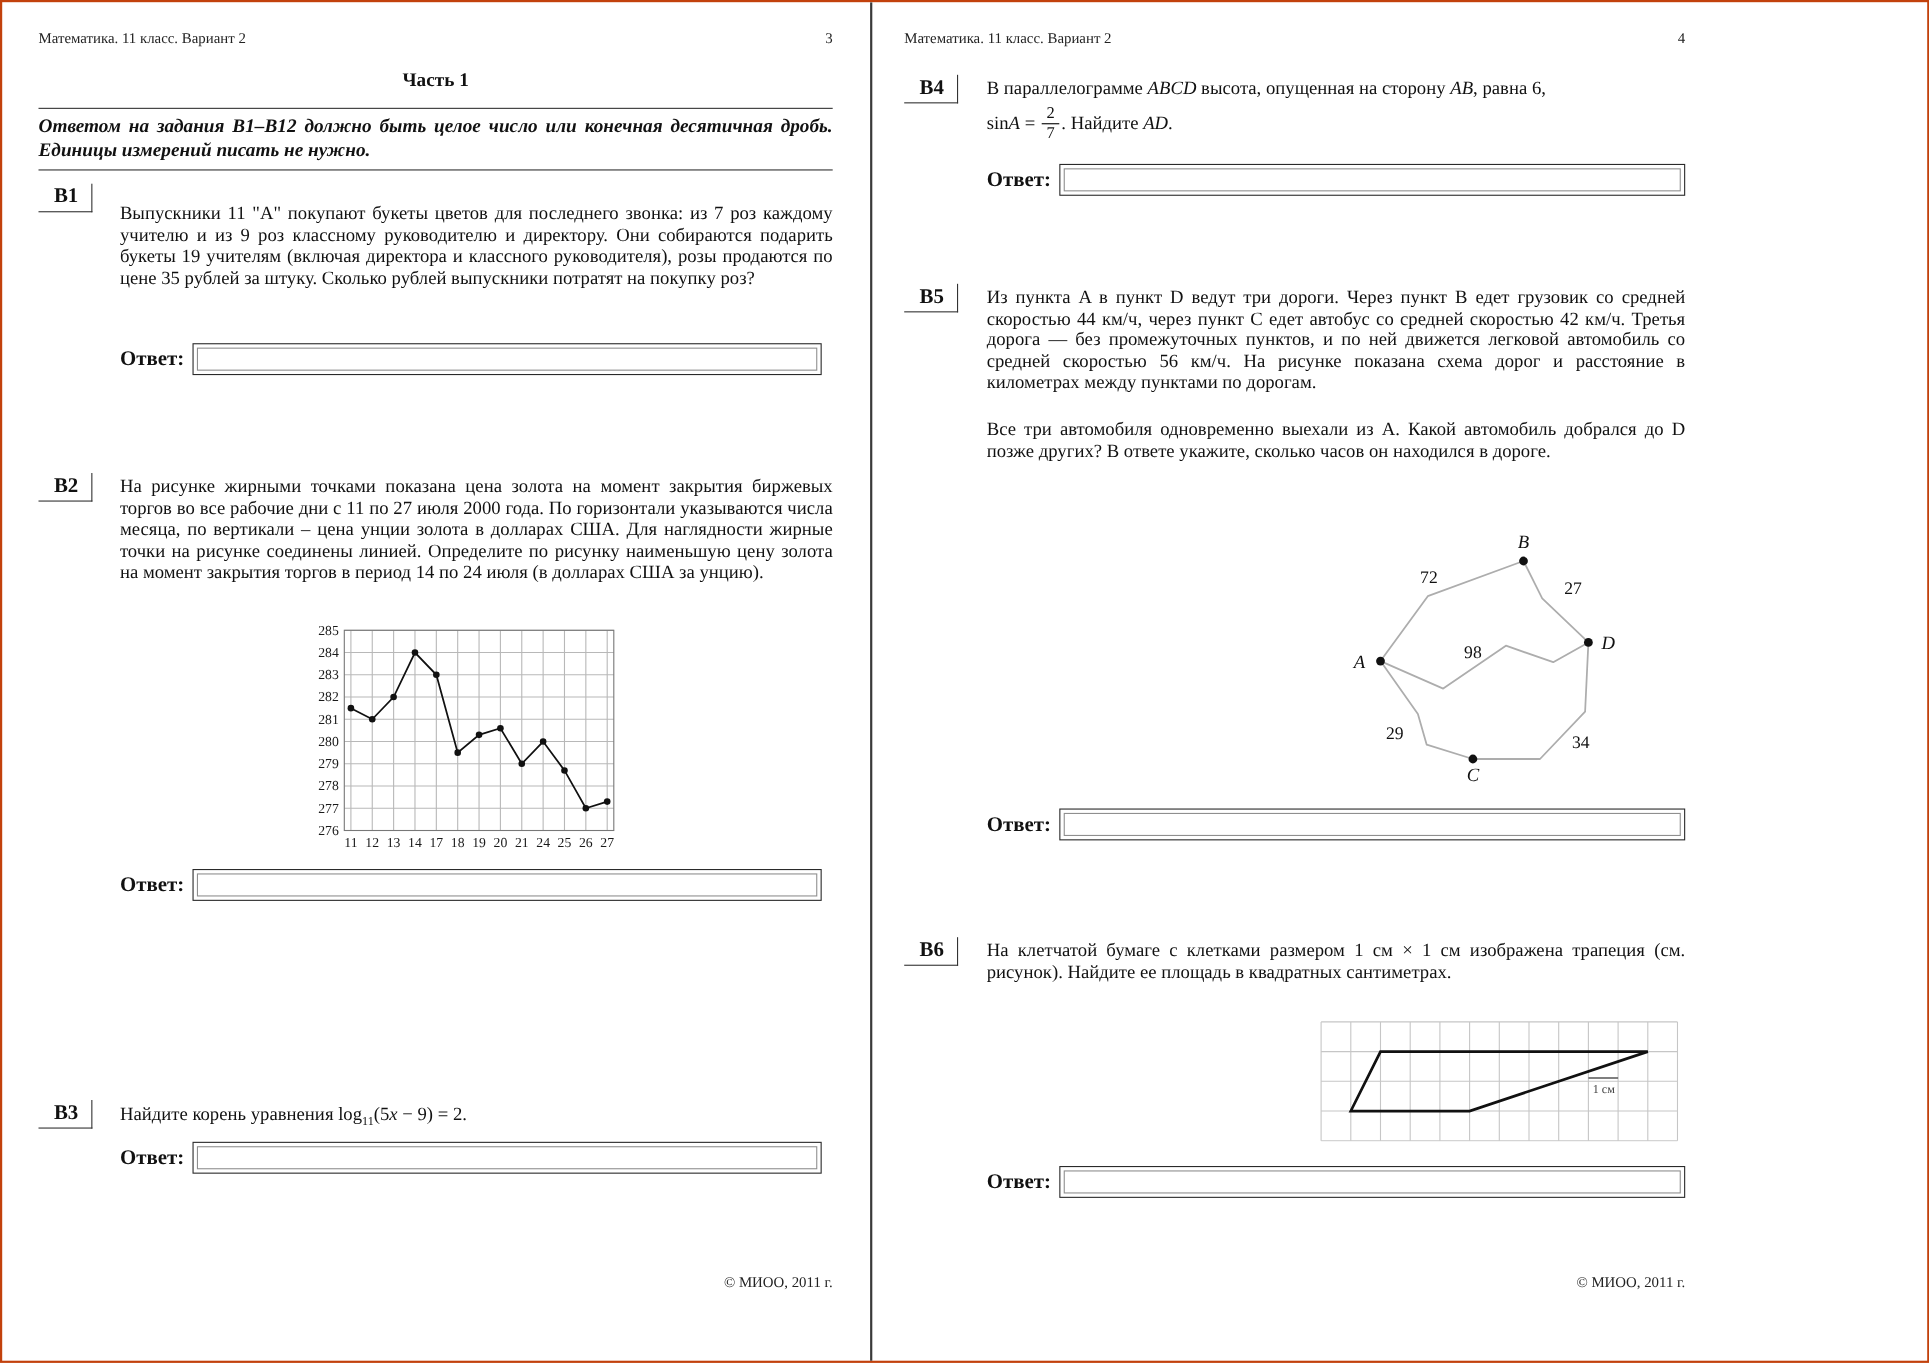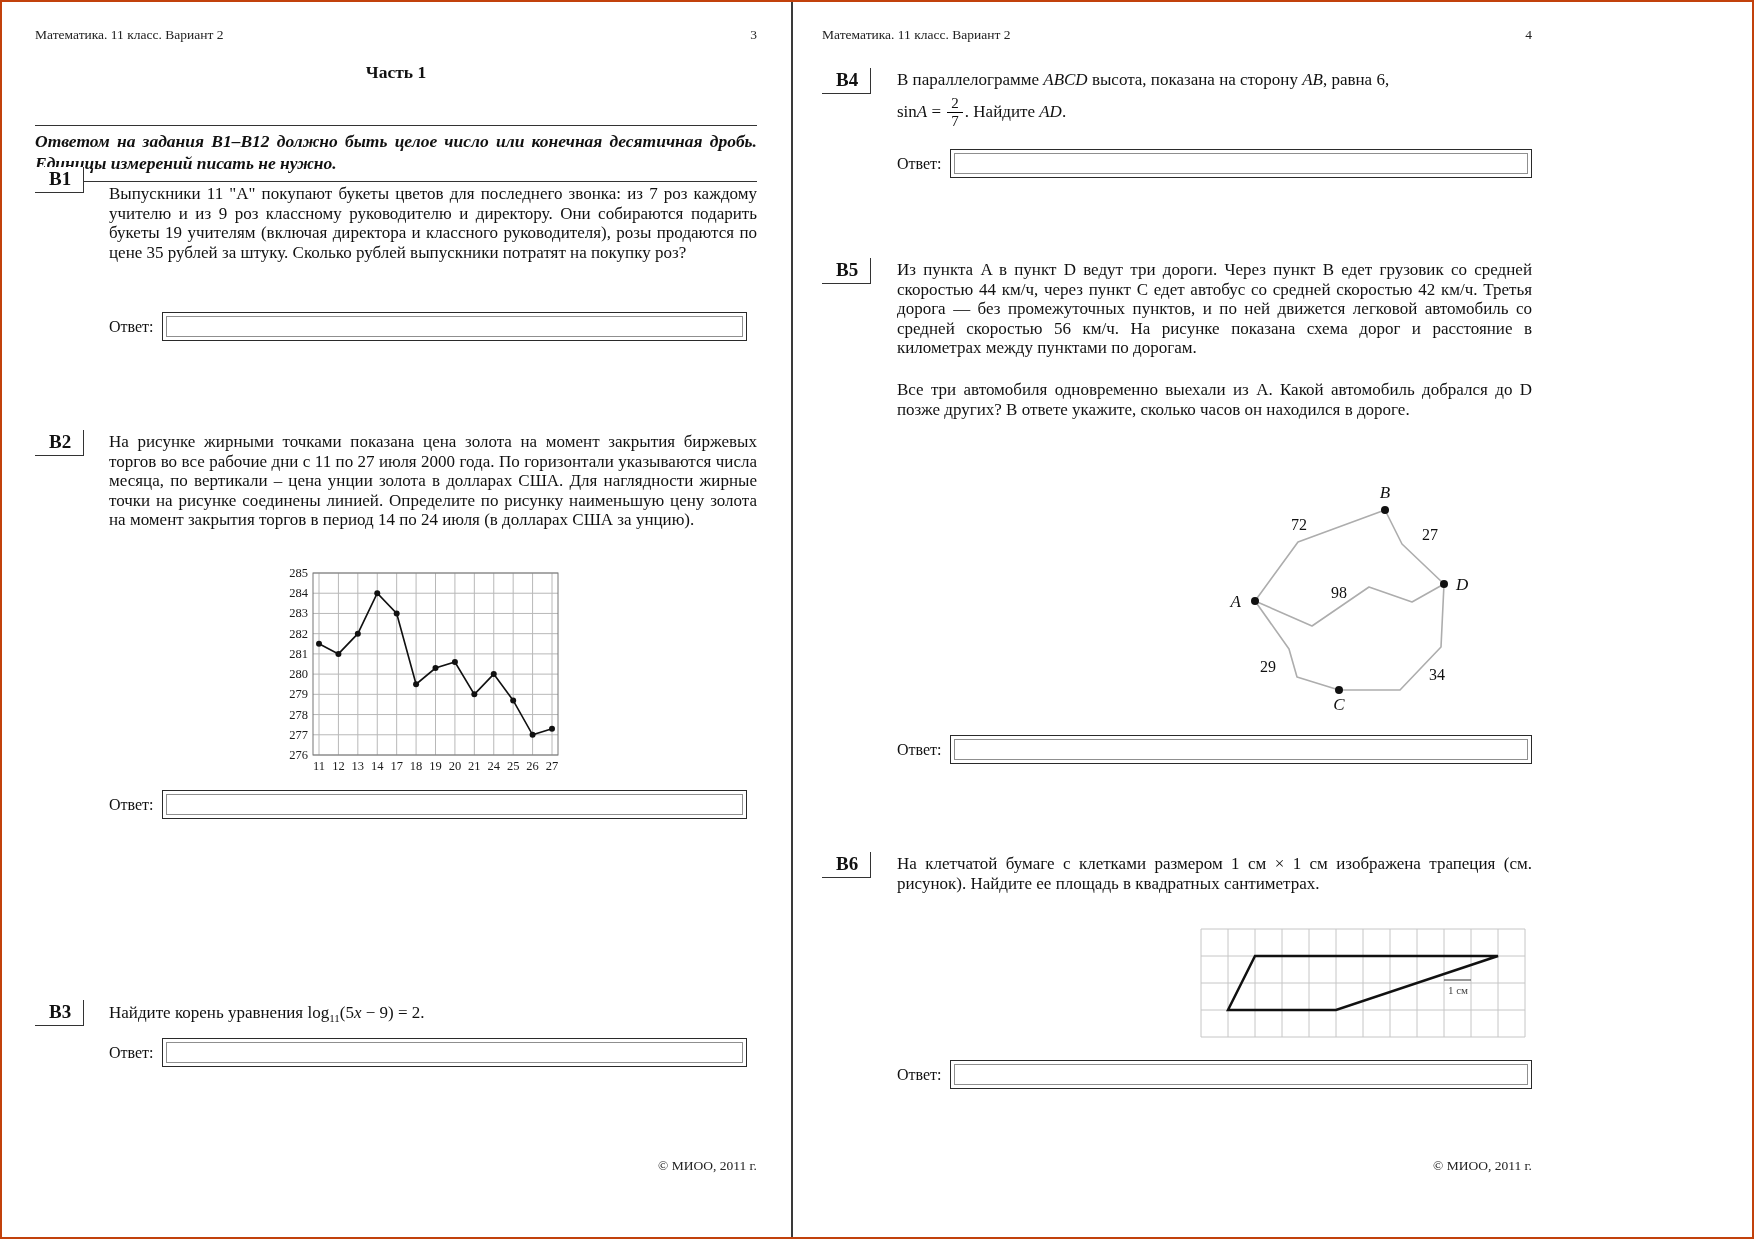--- a/index.html
+++ b/index.html
@@ -5,28 +5,28 @@
   html,body{margin:0;padding:0;background:#fff;}
   .canvas{position:relative;width:1754px;height:1239px;background:#fff;
           border:2px solid #c2410c;box-sizing:border-box;overflow:hidden;
           font-family:"Liberation Serif",serif;color:#111;}
   .divider{position:absolute;left:789px;top:0;width:2px;height:1239px;background:#3a3a3a;}
   .abs{position:absolute;}
   .pageheader{display:flex;justify-content:space-between;font-size:13.5px;color:#222;}
   .part-title{text-align:center;font-weight:bold;font-size:17.5px;}
   .instruction{font-weight:bold;font-style:italic;font-size:17.5px;line-height:21.5px;
                text-align:justify;border-top:1.6px solid #333;border-bottom:1.6px solid #333;
-               padding:5px 0 7px 0;margin-top:27px;}
+               padding:5px 0 7px 0;}
   .plabel{font-weight:bold;font-size:19px;padding:1px 12px 2px 14px;
           border-right:1.6px solid #333;border-bottom:1.6px solid #333;background:#fff;}
   .ptext{font-size:17px;line-height:19.5px;text-align:justify;}
   .it{font-style:italic;}
   sub{font-size:11px;}
   .answer-row{position:absolute;display:flex;align-items:center;gap:8px;}
-  .answer-label{font-weight:normal;font-size:16px;flex:none;}
+  .answer-label{font-weight:bold;font-size:19px;flex:none;}
   .answer-box{flex:1;border:1.6px solid #2a2a2a;padding:3px;background:#fff;}
   .answer-box-inner{display:block;border:1px solid #8f8f8f;height:19px;background:#fff;}
   .frac{display:inline-block;vertical-align:middle;text-align:center;
         font-size:15px;line-height:1.05;margin:0 2px;}
   .frac .num{display:block;border-bottom:1.2px solid #000;padding:0 4px 1px;}
   .frac .den{display:block;padding-top:1px;}
   .footer{text-align:right;font-size:13.5px;color:#222;}
   svg text{font-family:"Liberation Serif",serif;}
 </style>
 </head>
@@ -138,21 +138,21 @@
     <div class="abs footer" style="left:33px;top:1156px;width:722px;">© МИОО, 2011 г.</div>
   </div>
 
   <div>
     <div class="abs pageheader" style="left:820px;top:25px;width:710px;">
       <span>Математика. 11 класс. Вариант 2</span>
       <span>4</span>
     </div>
 
     <div class="abs plabel" style="left:820px;top:66px;">В4</div>
-    <div class="abs ptext" style="left:895px;top:68px;width:635px;"><span>В параллелограмме </span><span class="it">ABCD</span><span> высота, показана на сторону </span><span class="it">AB</span><span>, равна 6,</span><br>
+    <div class="abs ptext" style="left:895px;top:68px;width:635px;"><span>В параллелограмме </span><span class="it">ABCD</span><span> высота, опущенная на сторону </span><span class="it">AB</span><span>, равна 6,</span><br>
       <span style="display:inline-block;margin-top:6px;"><span>sin</span><span class="it">A</span><span> = </span><span class="frac"><span class="num">2</span><span class="den">7</span></span><span>. Найдите </span><span class="it">AD</span><span>.</span></span>
     </div>
     <div class="answer-row" style="left:895px;top:147px;width:635px;">
       <span class="answer-label">Ответ:</span>
       <span class="answer-box">
           <span class="answer-box-inner"></span>
         </span>
     </div>
 
     <div class="abs plabel" style="left:820px;top:256px;">В5</div>

